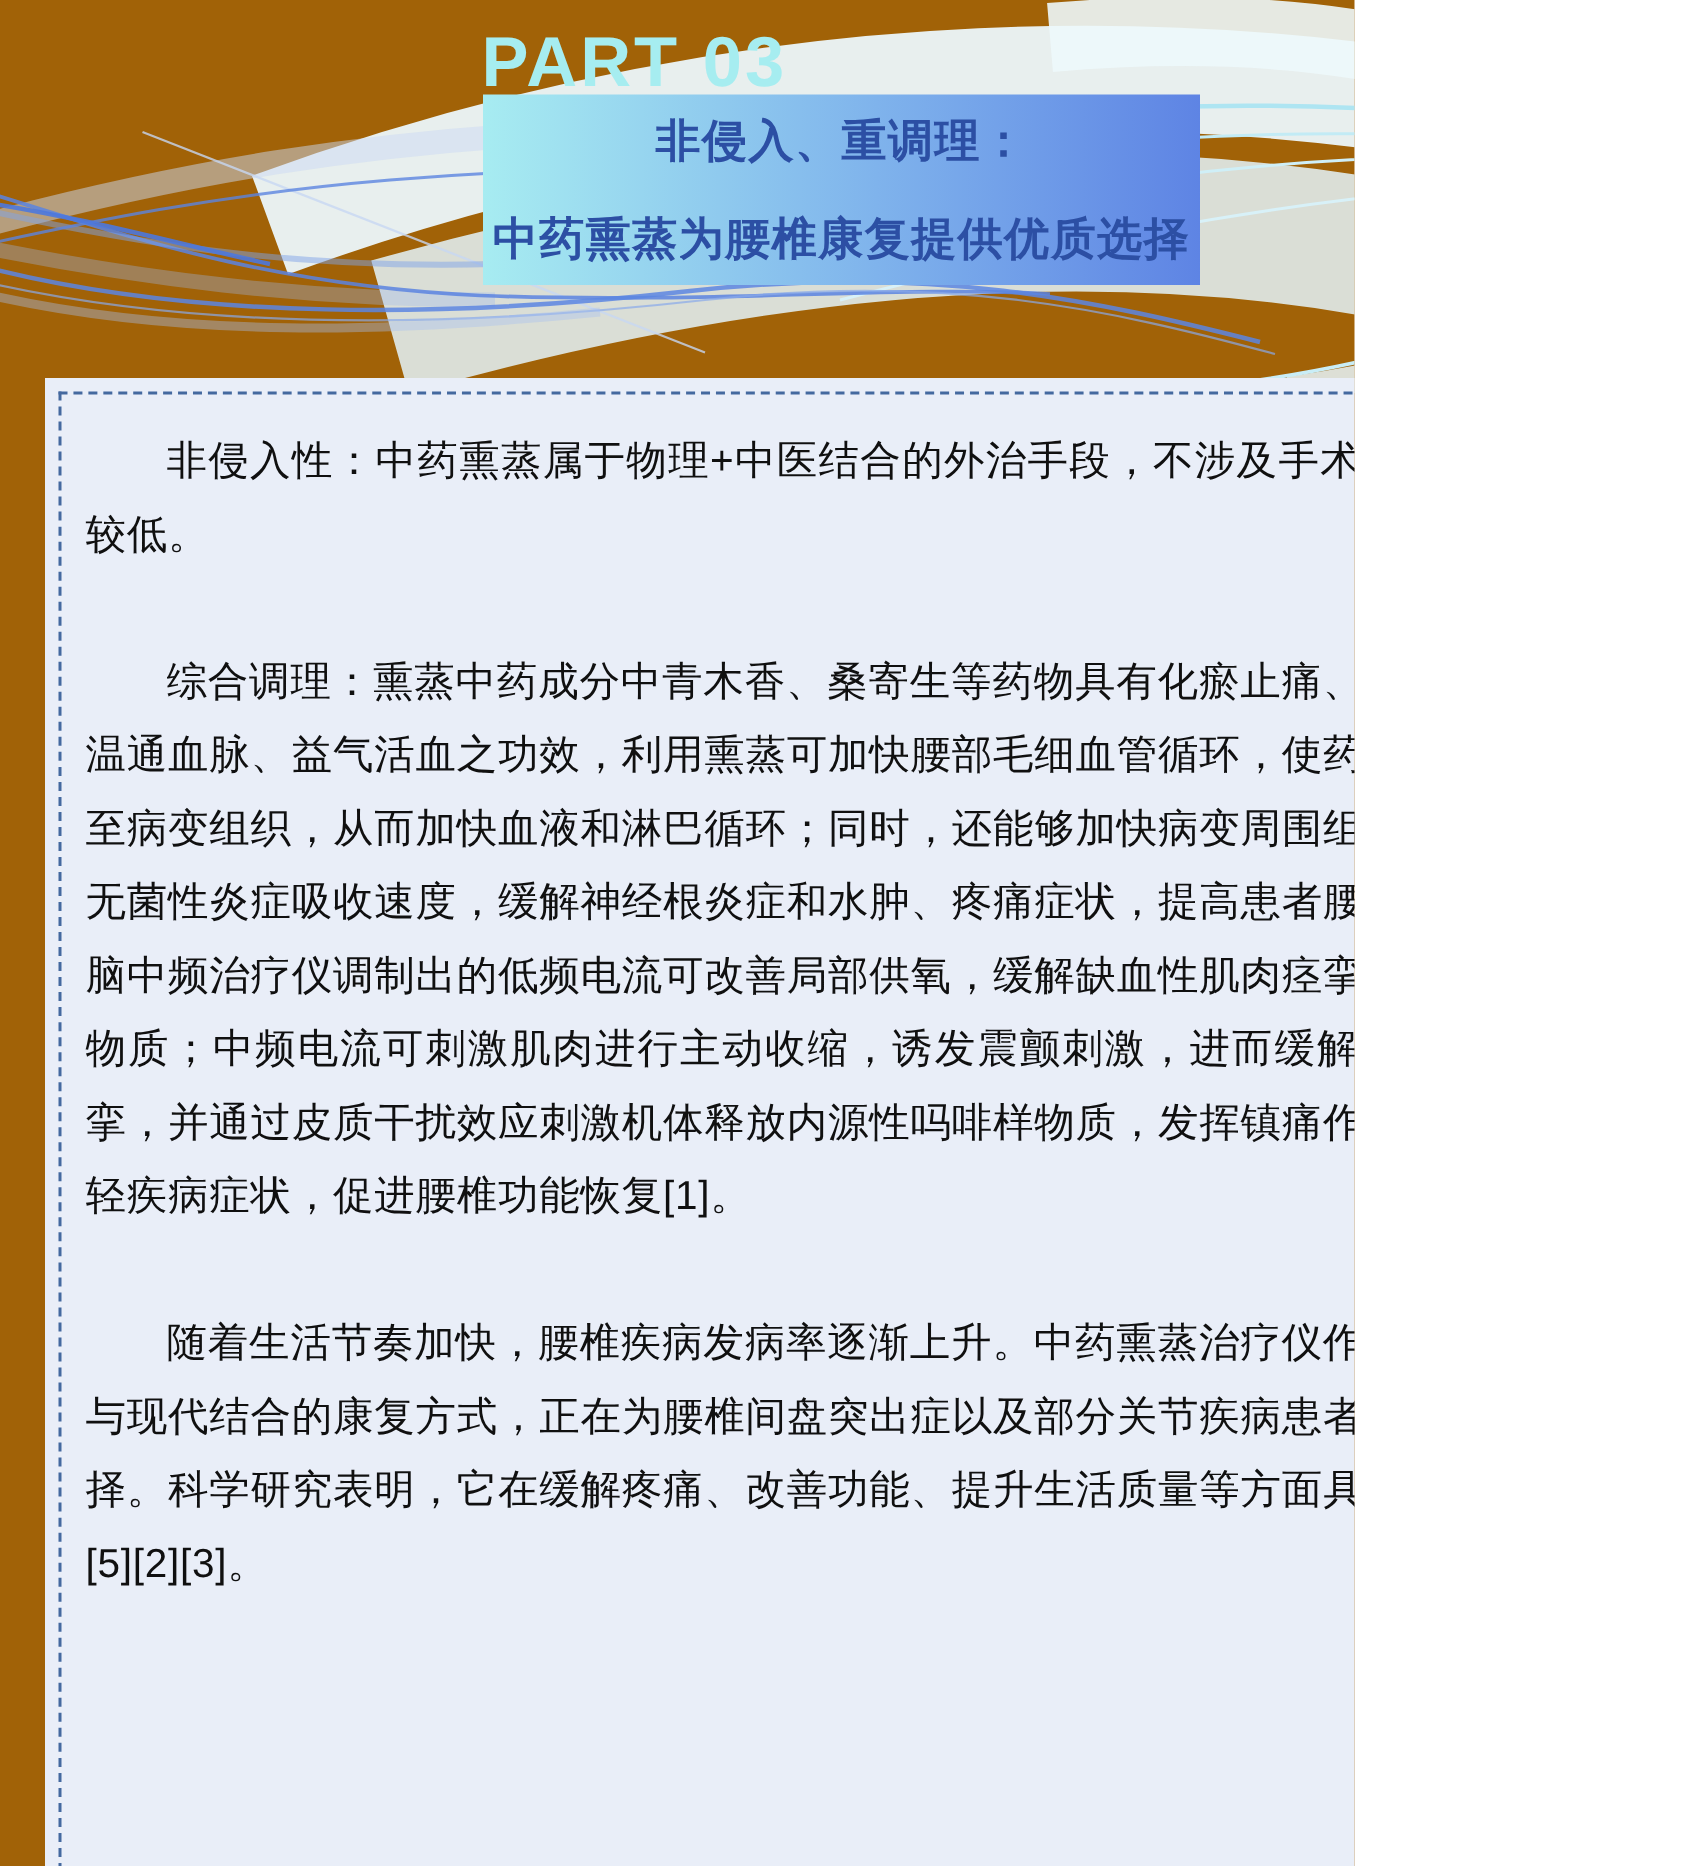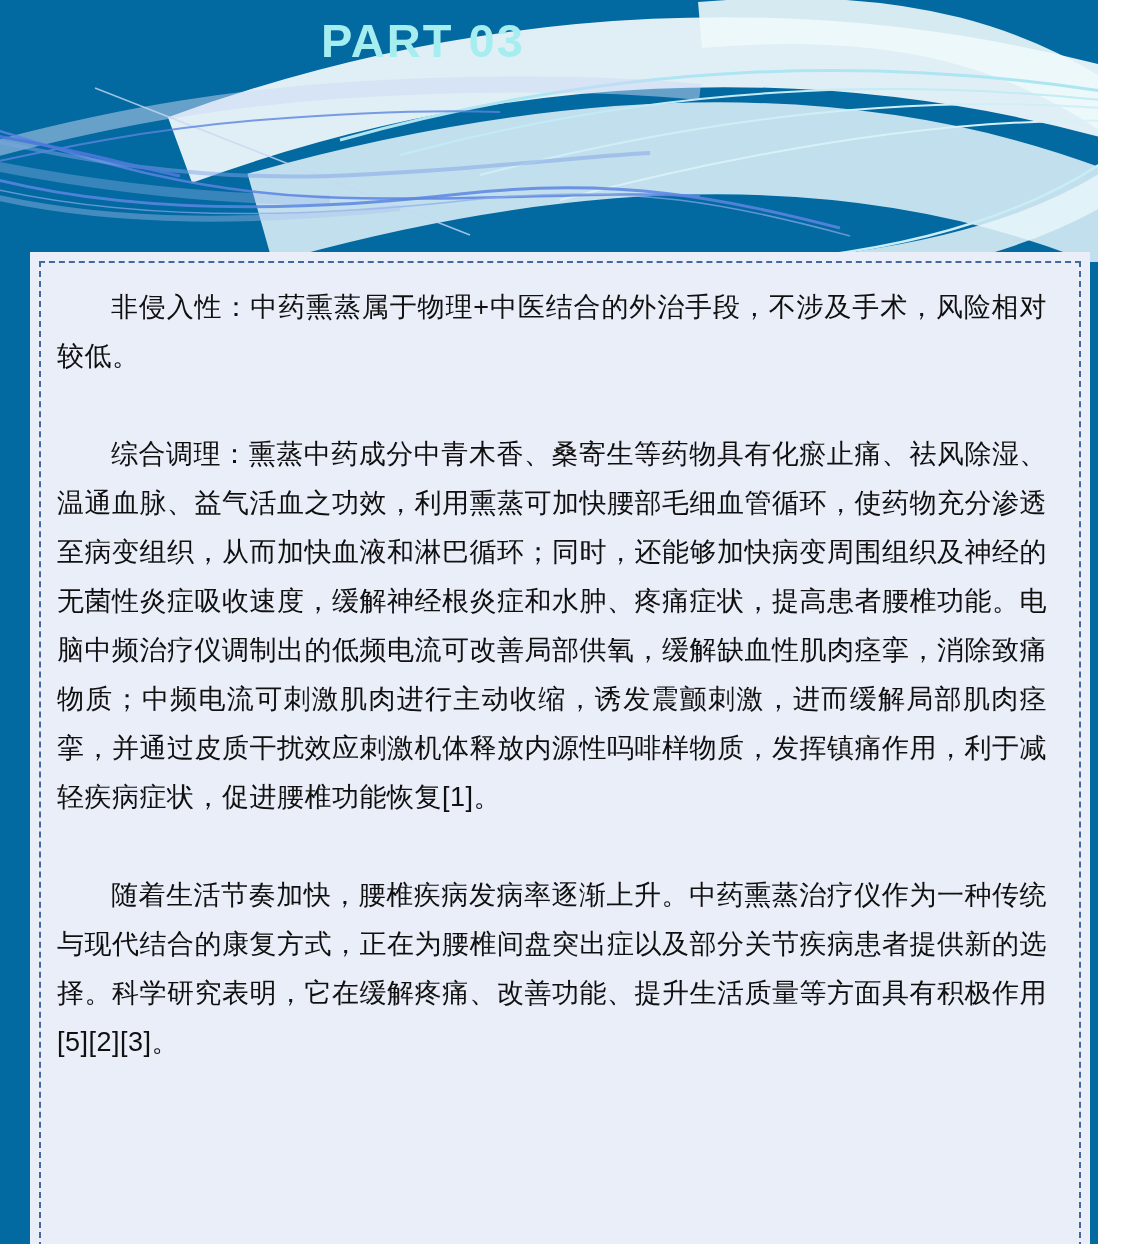--- a/index.html
+++ b/index.html
@@ -3,23 +3,23 @@
 <meta charset="utf-8">
 <style>
   html, body { margin: 0; padding: 0; }
   body {
     width: 1131px; height: 1244px;
     background: #ffffff;
     font-family: "Liberation Sans", sans-serif;
   }
   .page {
     position: relative;
-    width: 1098px; height: 1244px;
+    width: 903px; height: 1244px;
     overflow: hidden;
-    background: #0369a1;
+    background: #a16207;
   }
   
   .waves {
     position: absolute; top: 0; left: 0;
     z-index: 0;
     pointer-events: none;
   }
   
   .part-label {
     position: absolute;
@@ -102,20 +102,24 @@
     <path d="M -10,140 C 80,160 190,180 330,176 C 470,171 570,157 650,153" stroke="#7fa3e8" stroke-width="4" opacity="0.5"></path>
     <path d="M -10,163 C 50,150 140,130 260,120 C 360,112 440,110 500,112" stroke="#5b84e0" stroke-width="2" opacity="0.8"></path>
     <path d="M -10,135 C 60,146 120,163 180,176" stroke="#4d78dd" stroke-width="3" opacity="0.9"></path>
     <path d="M -10,178 C 130,214 300,212 460,194 C 620,176 730,200 840,228" stroke="#5c86e2" stroke-width="3" opacity="0.85"></path>
     <path d="M -10,188 C 140,222 310,218 470,200 C 630,182 740,206 850,236" stroke="#89a9ea" stroke-width="1.5" opacity="0.7"></path>
     <path d="M -10,196 C 120,226 260,222 400,208" stroke="#a8c0ef" stroke-width="6" opacity="0.4"></path>
   </svg>
 
   <div class="part-label">PART 03</div>
 
+  <div class="banner">
+    <div class="banner-line">非侵入、重调理：</div>
+    <div class="banner-line">中药熏蒸为腰椎康复提供优质选择</div>
+  </div>
 
   <div class="panel">
     <div class="panel-inner">
       <p>非侵入性：中药熏蒸属于物理+中医结合的外治手段，不涉及手术，风险相对较低。</p>
       <p>综合调理：熏蒸中药成分中青木香、桑寄生等药物具有化瘀止痛、祛风除湿、温通血脉、益气活血之功效，利用熏蒸可加快腰部毛细血管循环，使药物充分渗透至病变组织，从而加快血液和淋巴循环；同时，还能够加快病变周围组织及神经的无菌性炎症吸收速度，缓解神经根炎症和水肿、疼痛症状，提高患者腰椎功能。电脑中频治疗仪调制出的低频电流可改善局部供氧，缓解缺血性肌肉痉挛，消除致痛物质；中频电流可刺激肌肉进行主动收缩，诱发震颤刺激，进而缓解局部肌肉痉挛，并通过皮质干扰效应刺激机体释放内源性吗啡样物质，发挥镇痛作用，利于减轻疾病症状，促进腰椎功能恢复[1]。</p>
       <p>随着生活节奏加快，腰椎疾病发病率逐渐上升。中药熏蒸治疗仪作为一种传统与现代结合的康复方式，正在为腰椎间盘突出症以及部分关节疾病患者提供新的选择。科学研究表明，它在缓解疼痛、改善功能、提升生活质量等方面具有积极作用[5][2][3]。</p>
     </div>
   </div>
 
 </div>

